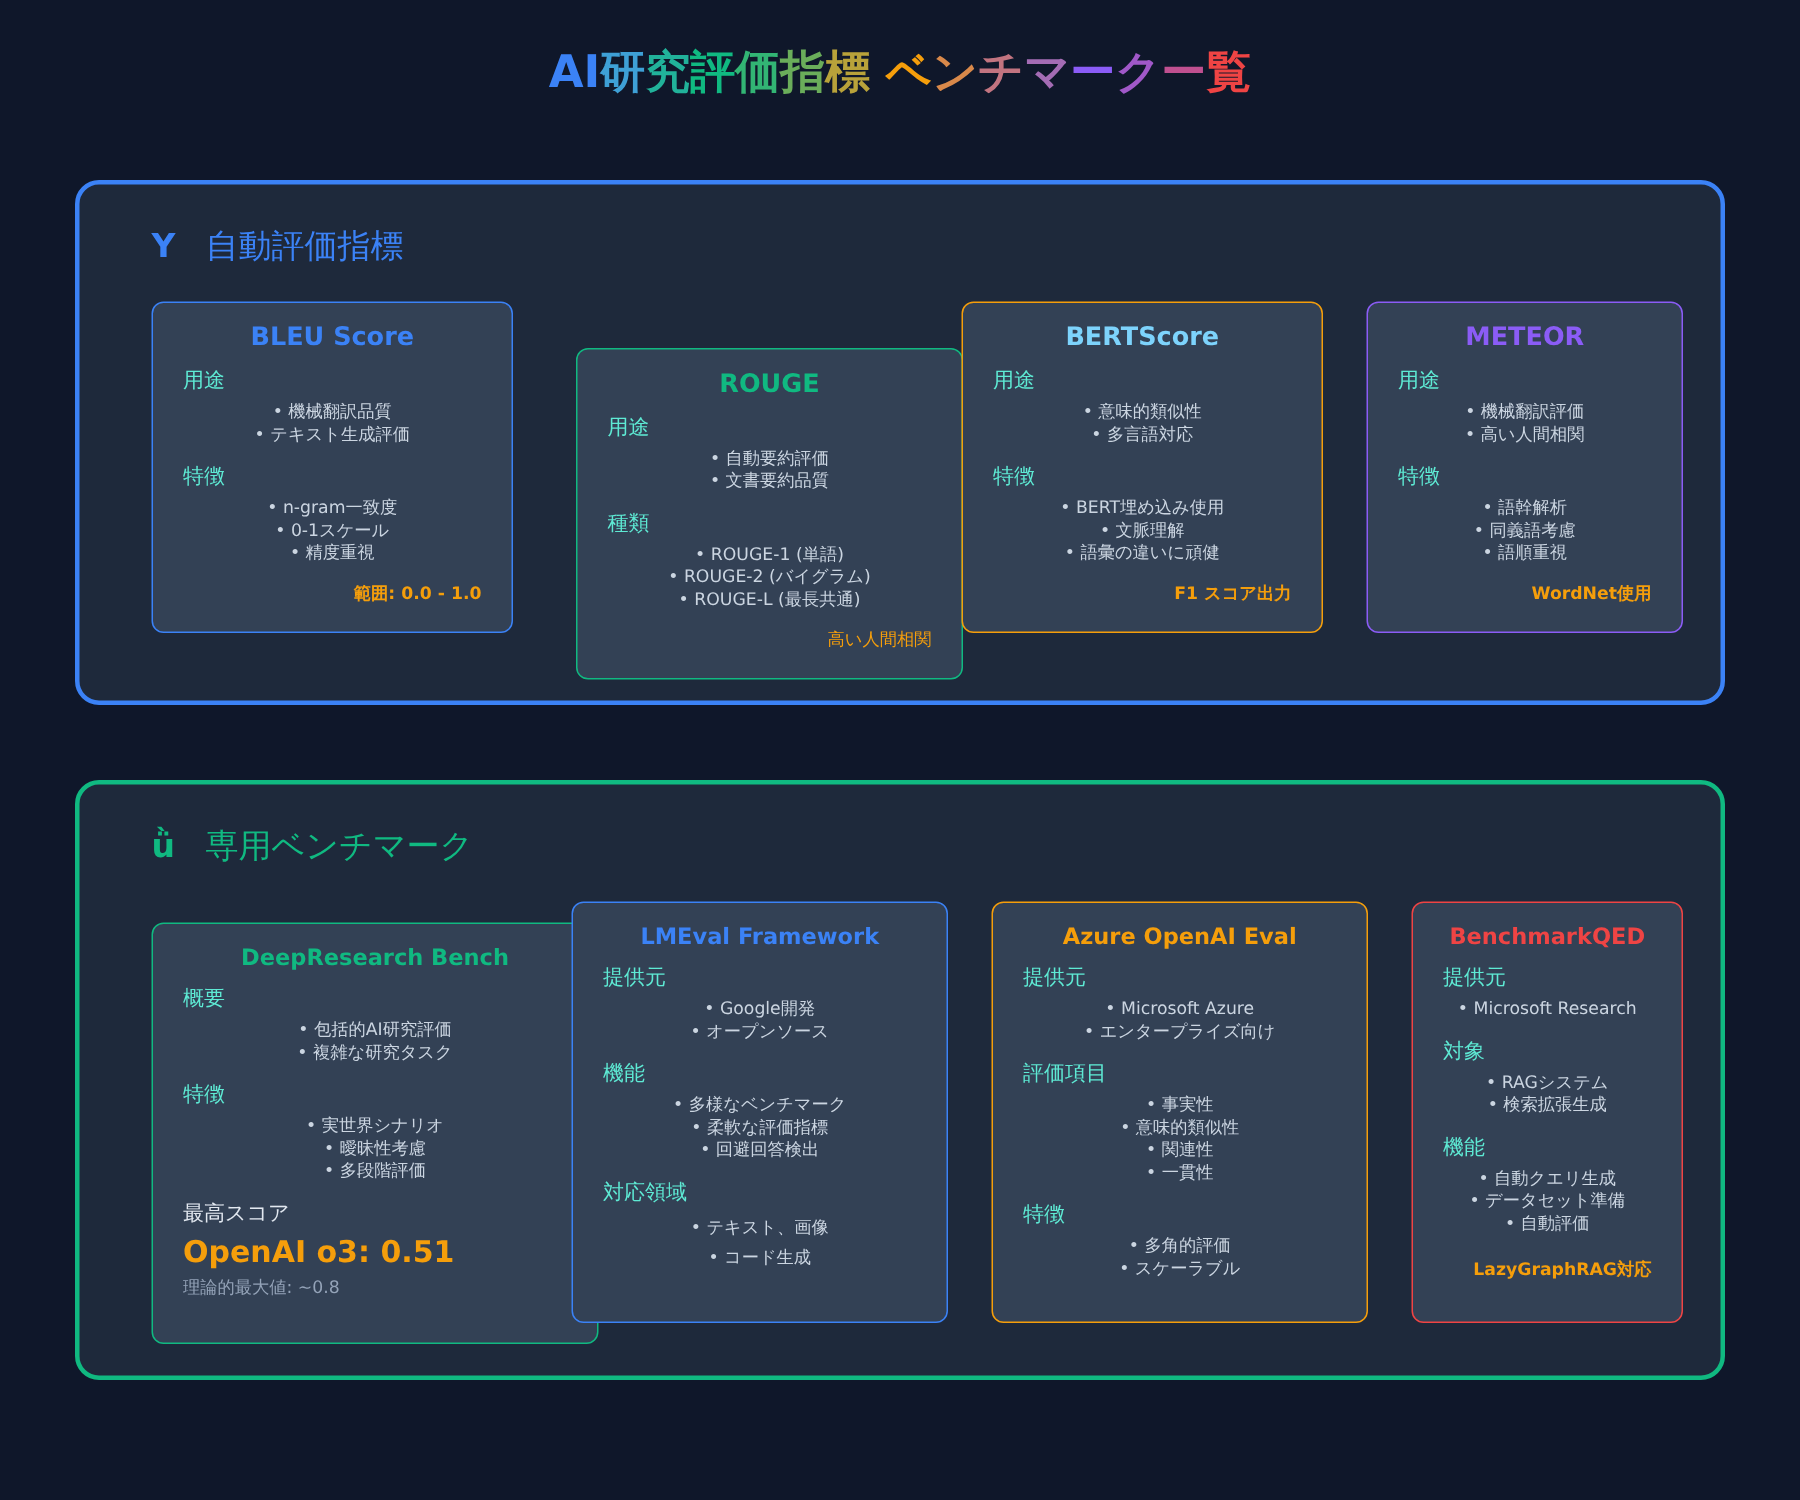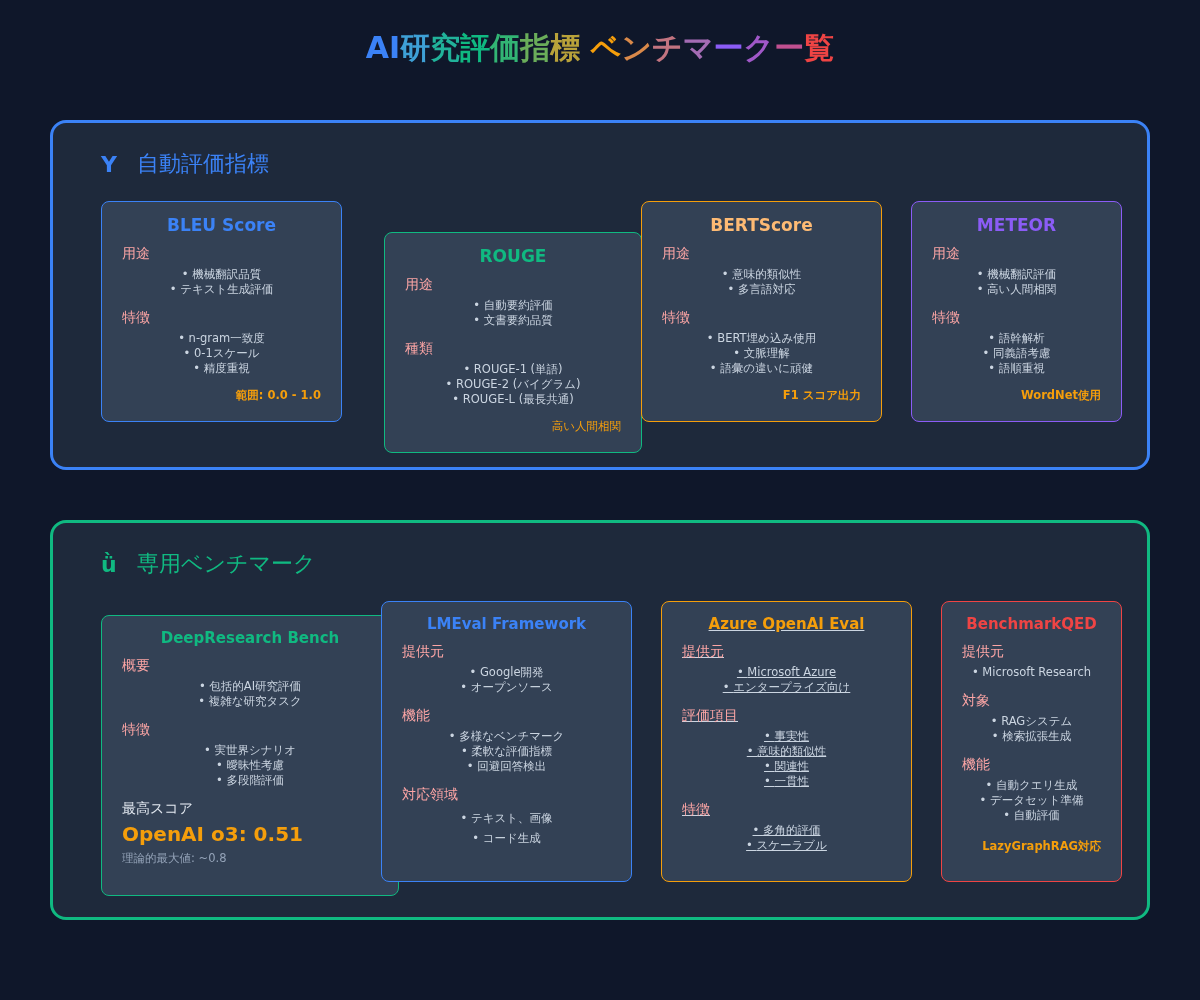--- a/index.html
+++ b/index.html
@@ -29,21 +29,21 @@
     .section-head .icon { font-weight: bold; font-size: 22px; width: 36px; }
     .section-1 .section-head { color: #3b82f6; }
     .section-2 .section-head { color: #10b981; }
     .card {
       position: absolute; background: #334155; border: 1.5px solid; border-radius: 8px;
       padding: 12px 20px;
     }
     .card-title {
       text-align: center; font-weight: bold; font-size: 17px; margin-bottom: 10px; margin-top: 1px;
     }
-    .group-label { font-size: 14px; color: #fca5a5; margin-bottom: 4px; }
+    .group-label { font-size: 14px; color: #5eead4; margin-bottom: 4px; }
     .items { list-style: none; margin-bottom: 12px; text-align: center; }
     .items li { font-size: 11.5px; line-height: 15px; color: #cbd5e1; }
     .items li::before { content: "• "; }
     .foot { font-size: 11.5px; font-weight: bold; color: #f59e0b; text-align: right; }
     .score-label { font-size: 14px; color: #e2e8f0; margin-bottom: 4px; }
     .score-value { font-size: 20px; font-weight: bold; color: #f59e0b; margin-bottom: 5px; }
     .score-note { font-size: 11.5px; color: #94a3b8; }
     .items.spaced li { line-height: 20px; }
   </style>
 </head>
@@ -84,21 +84,21 @@
       <div class="group-label">種類</div>
       <ul class="items">
         <li>ROUGE-1 (単語)</li>
         <li>ROUGE-2 (バイグラム)</li>
         <li>ROUGE-L (最長共通)</li>
       </ul>
       <div class="foot" style="font-weight:normal;">高い人間相関</div>
     </div>
 
     <div class="card" style="left:588px; top:78px; width:241px; height:221px; border-color:#f59e0b;">
-      <div class="card-title" style="color:#fdba74;">BERTScore</div>
+      <div class="card-title" style="color:#7dd3fc;">BERTScore</div>
       <div class="group-label">用途</div>
       <ul class="items">
         <li>意味的類似性</li>
         <li>多言語対応</li>
       </ul>
       <div class="group-label">特徴</div>
       <ul class="items">
         <li>BERT埋め込み使用</li>
         <li>文脈理解</li>
         <li>語彙の違いに頑健</li>
@@ -160,21 +160,21 @@
         <li>柔軟な評価指標</li>
         <li>回避回答検出</li>
       </ul>
       <div class="group-label">対応領域</div>
       <ul class="items spaced">
         <li>テキスト、画像</li>
         <li>コード生成</li>
       </ul>
     </div>
 
-    <div class="card" style="left:608px; top:78px; width:251px; height:281px; border-color:#f59e0b;text-decoration:underline;">
+    <div class="card" style="left:608px; top:78px; width:251px; height:281px; border-color:#f59e0b;">
       <div class="card-title" style="color:#f59e0b; font-size:15px;">Azure OpenAI Eval</div>
       <div class="group-label">提供元</div>
       <ul class="items">
         <li>Microsoft Azure</li>
         <li>エンタープライズ向け</li>
       </ul>
       <div class="group-label">評価項目</div>
       <ul class="items">
         <li>事実性</li>
         <li>意味的類似性</li>

